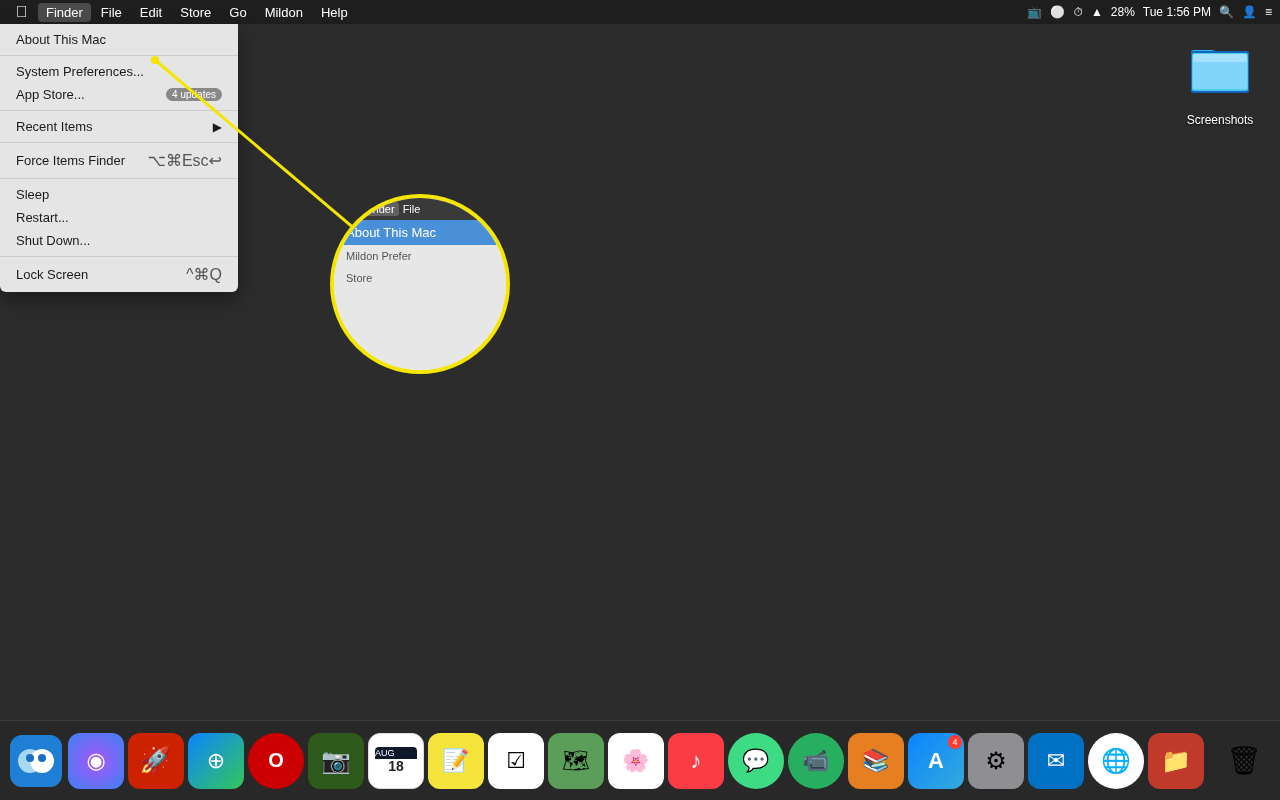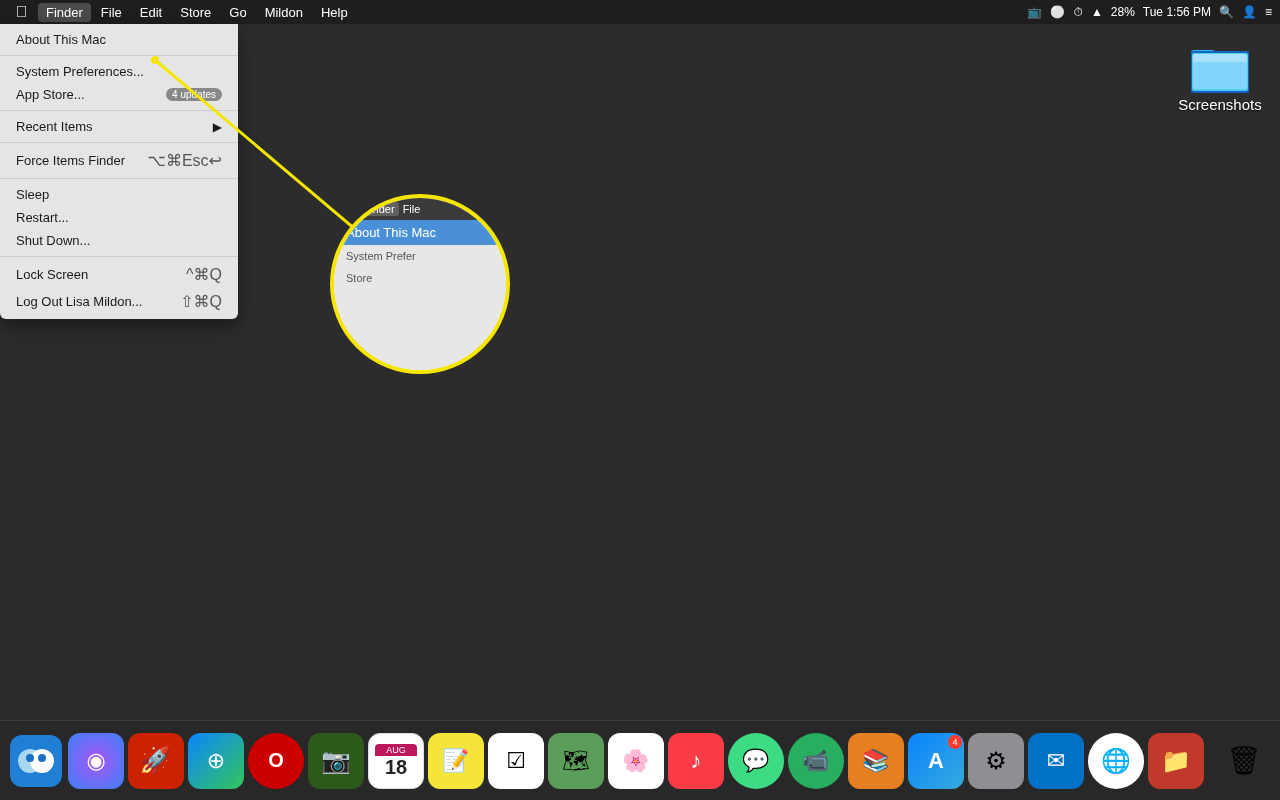--- a/index.html
+++ b/index.html
@@ -125,23 +125,23 @@
       width: 58px;
       height: 50px;
       position: relative;
     }
     .folder-icon svg {
       width: 58px;
       height: 50px;
     }
     .desktop-icon-label {
       color: #fff;
-      font-size: 15px;
+      font-size: 12px;
       text-align: left;
-      margin-top: 2px;
+      margin-top: 19px;
       text-shadow: 0 1px 2px rgba(0,0,0,0.8);
     }
 
     
     .dock {
       position: absolute;
       bottom: 0;
       left: 0;
       width: 100%;
       height: 80px;
@@ -298,24 +298,20 @@
     <span>Restart...</span>
   </div>
   <div class="menu-item">
     <span>Shut Down...</span>
   </div>
   <div class="menu-separator"></div>
   <div class="menu-item">
     <span>Lock Screen</span>
     <span class="shortcut">^⌘Q</span>
   </div>
-  <div class="menu-item">
-    <span>Log Out Lisa Mildon...</span>
-    <span class="shortcut">⇧⌘Q</span>
-  </div>
 </div>
 
 <div class="desktop">
 
   <div class="desktop-icon">
     <div class="folder-icon">
       <svg viewBox="0 0 58 50" xmlns="http://www.w3.org/2000/svg">
         <rect x="0" y="8" width="58" height="40" rx="3" fill="#4fc3f7"></rect>
         <rect x="0" y="6" width="24" height="10" rx="3" fill="#29b6f6"></rect>
         <rect x="0" y="8" width="58" height="38" rx="3" fill="#4dd0e1"></rect>
@@ -340,21 +336,21 @@
     <div class="zoom-content">
 
       <div class="zoom-menubar">
         <span style="font-size:14px;">🍎</span>
         <span class="zoom-menubar-text active-menu">Finder</span>
         <span class="zoom-menubar-text">File</span>
       </div>
 
       <div class="zoom-apple-menu-part">
         <div class="zoom-menu-item zoom-highlighted">About This Mac</div>
-        <div class="zoom-menu-item small-text">System Prefer</div>
+        <div class="zoom-menu-item small-text">Mildon Prefer</div>
         <div class="zoom-menu-item small-text">Store</div>
       </div>
     </div>
   </div>
 
 </div>
 
 <div class="dock">
 
   <div class="dock-item" style="background:none;">
@@ -382,22 +378,22 @@
   <div class="dock-item" style="background:#cc0000;border-radius:50%;">
     <span style="color:#fff;font-size:20px;font-weight:bold;">O</span>
   </div>
 
   <div class="dock-item" style="background:#2d5a1b;">
     <span style="font-size:24px;">📷</span>
   </div>
 
   <div class="dock-item" style="background:#fff;border:1px solid #ddd;">
     <div style="display:flex;flex-direction:column;align-items:center;width:42px;">
-      <div style="background:#be185d;color:#fff;font-size:9px;width:100%;text-align:center;border-radius:4px 4px 0 0;padding:1px 0;">AUG</div>
-      <div style="font-size:20px;font-weight:bold;color:#222;line-height:1.1;">18</div>
+      <div style="background:#0f172a;color:#fff;font-size:9px;width:100%;border-radius:4px 4px 0 0;padding:1px 0;">AUG</div>
+      <div style="font-size:14px;font-weight:bold;color:#222;line-height:1.1;">18</div>
     </div>
   </div>
 
   <div class="dock-item" style="background:#f5e53b;">
     <span style="font-size:22px;">📝</span>
   </div>
 
   <div class="dock-item" style="background:#fff;">
     <span style="font-size:22px;">☑</span>
   </div>

